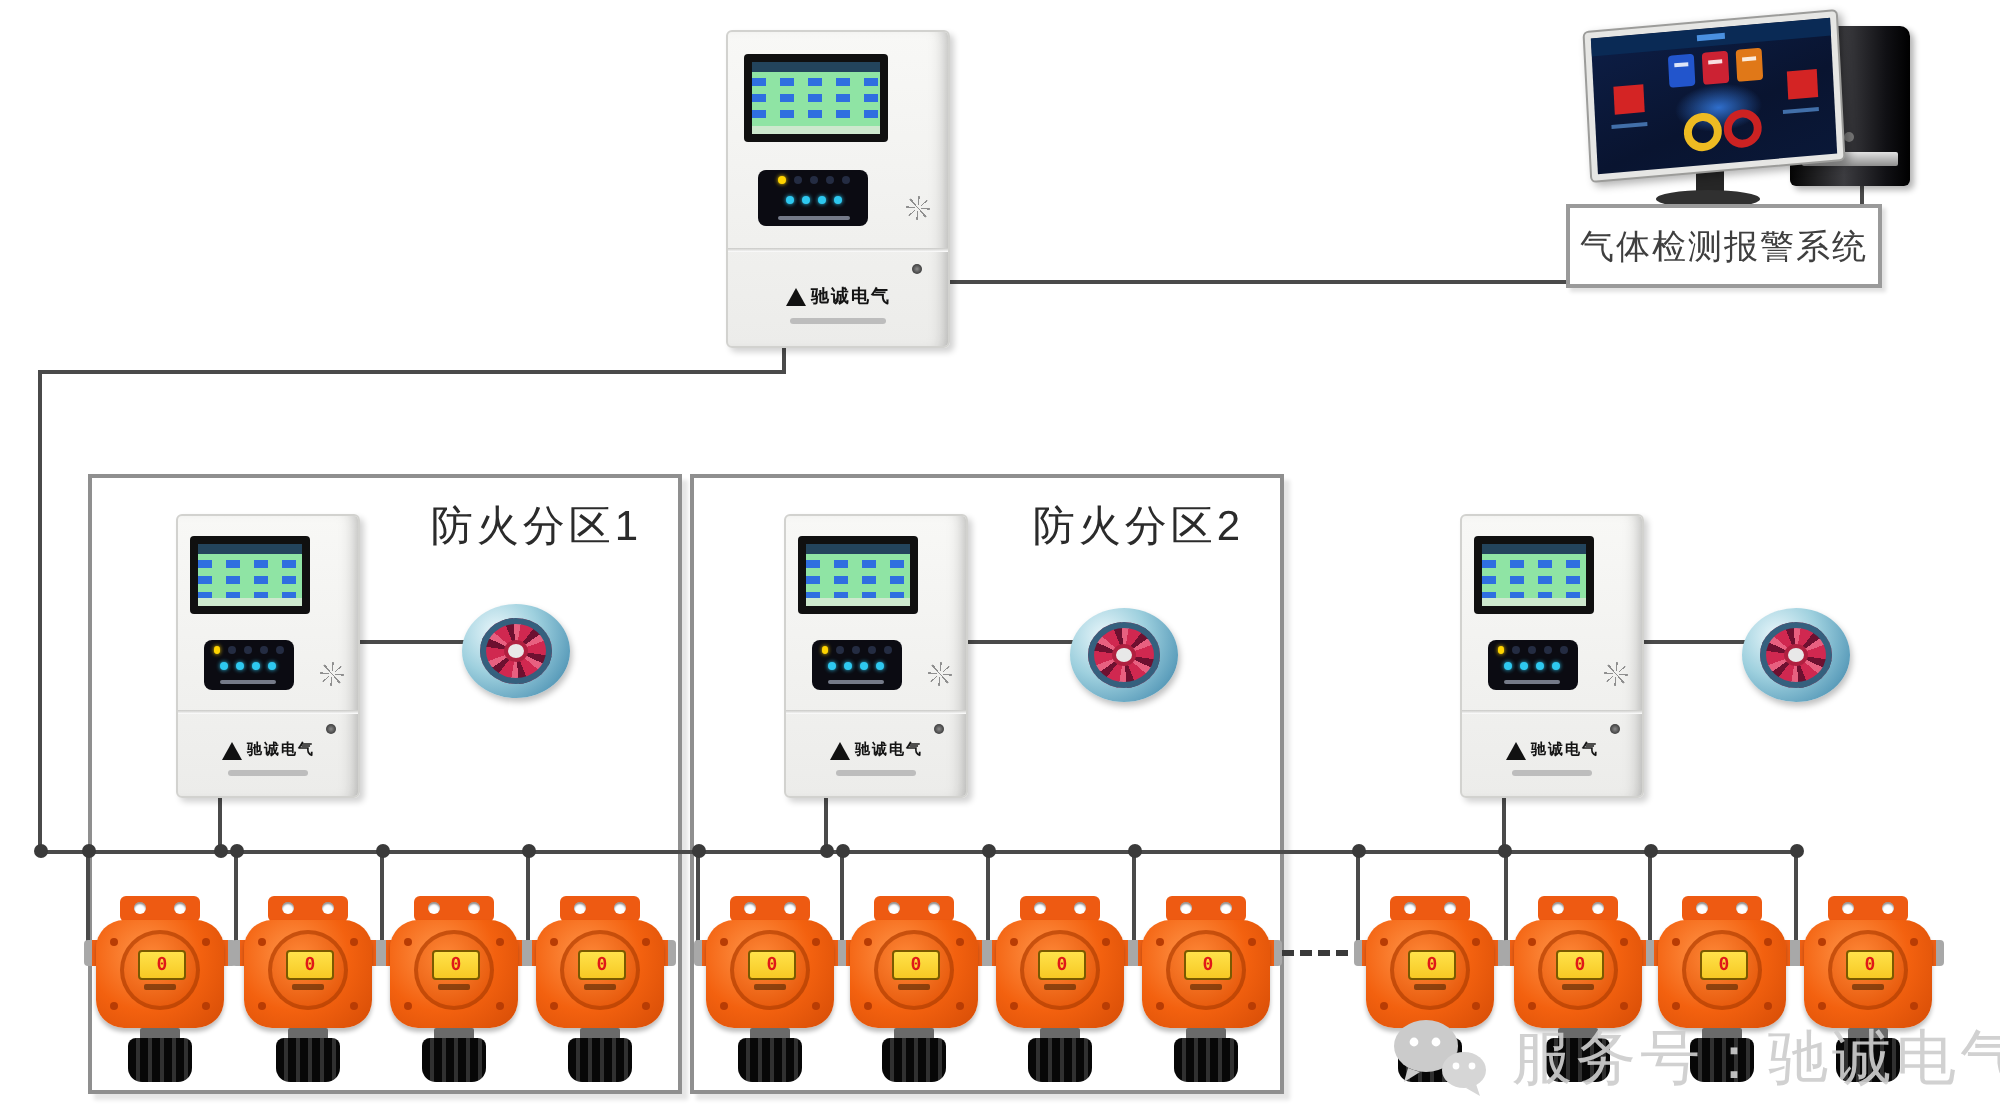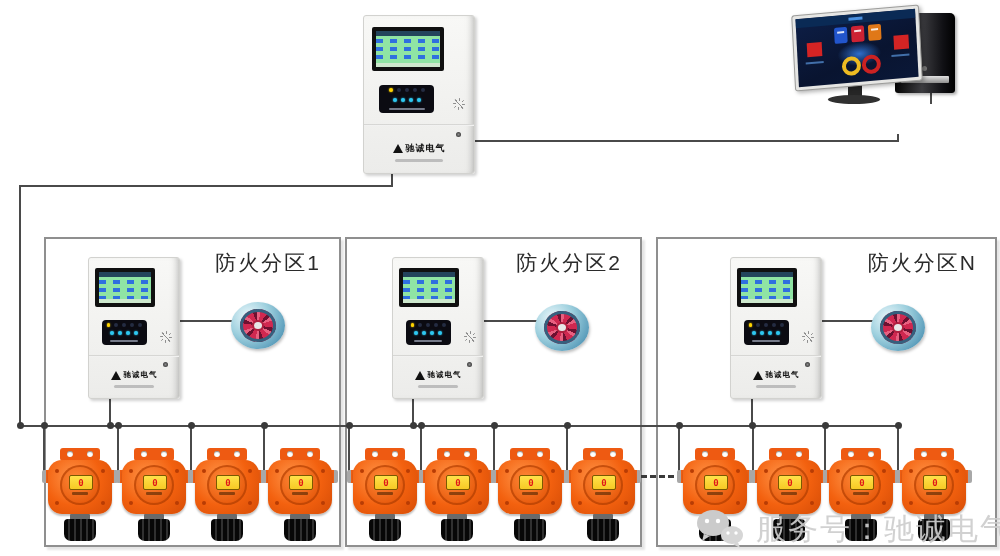--- a/index.html
+++ b/index.html
@@ -214,29 +214,29 @@
       <div class="db-red dr"></div>
       <div class="db-glow"></div>
       <div class="db-ring ry"></div>
       <div class="db-ring rr"></div>
       <div class="db-bar" style="left:8px;top:44px;width:18px"></div>
       <div class="db-bar" style="right:8px;top:44px;width:18px"></div>
     </div>
   </div>
   <div class="mon-neck"></div>
   <div class="mon-base"></div>
+  <div class="syslabel">
+    <span>气体检测报警系统</span>
+  </div>
 
   <div class="zone" style="left:44px;width:293px">
     <span class="zone-label">防火分区1</span>
   </div>
   <div class="zone" style="left:345px;width:293px">
     <span class="zone-label">防火分区2</span>
-  </div>
-  <div class="zone" style="left:656px;width:337px">
-    <span class="zone-label">防火分区N</span>
   </div>
 
   <div class="controller" style="left:88px;top:257px;width:90px;height:140px;font-size:7.5px">
   <div class="c-lcd">
         <div class="c-screen"></div>
       </div>
   <div class="c-leds">
     <div class="led-row">
           <i class="on-y"></i>
           <i></i>

